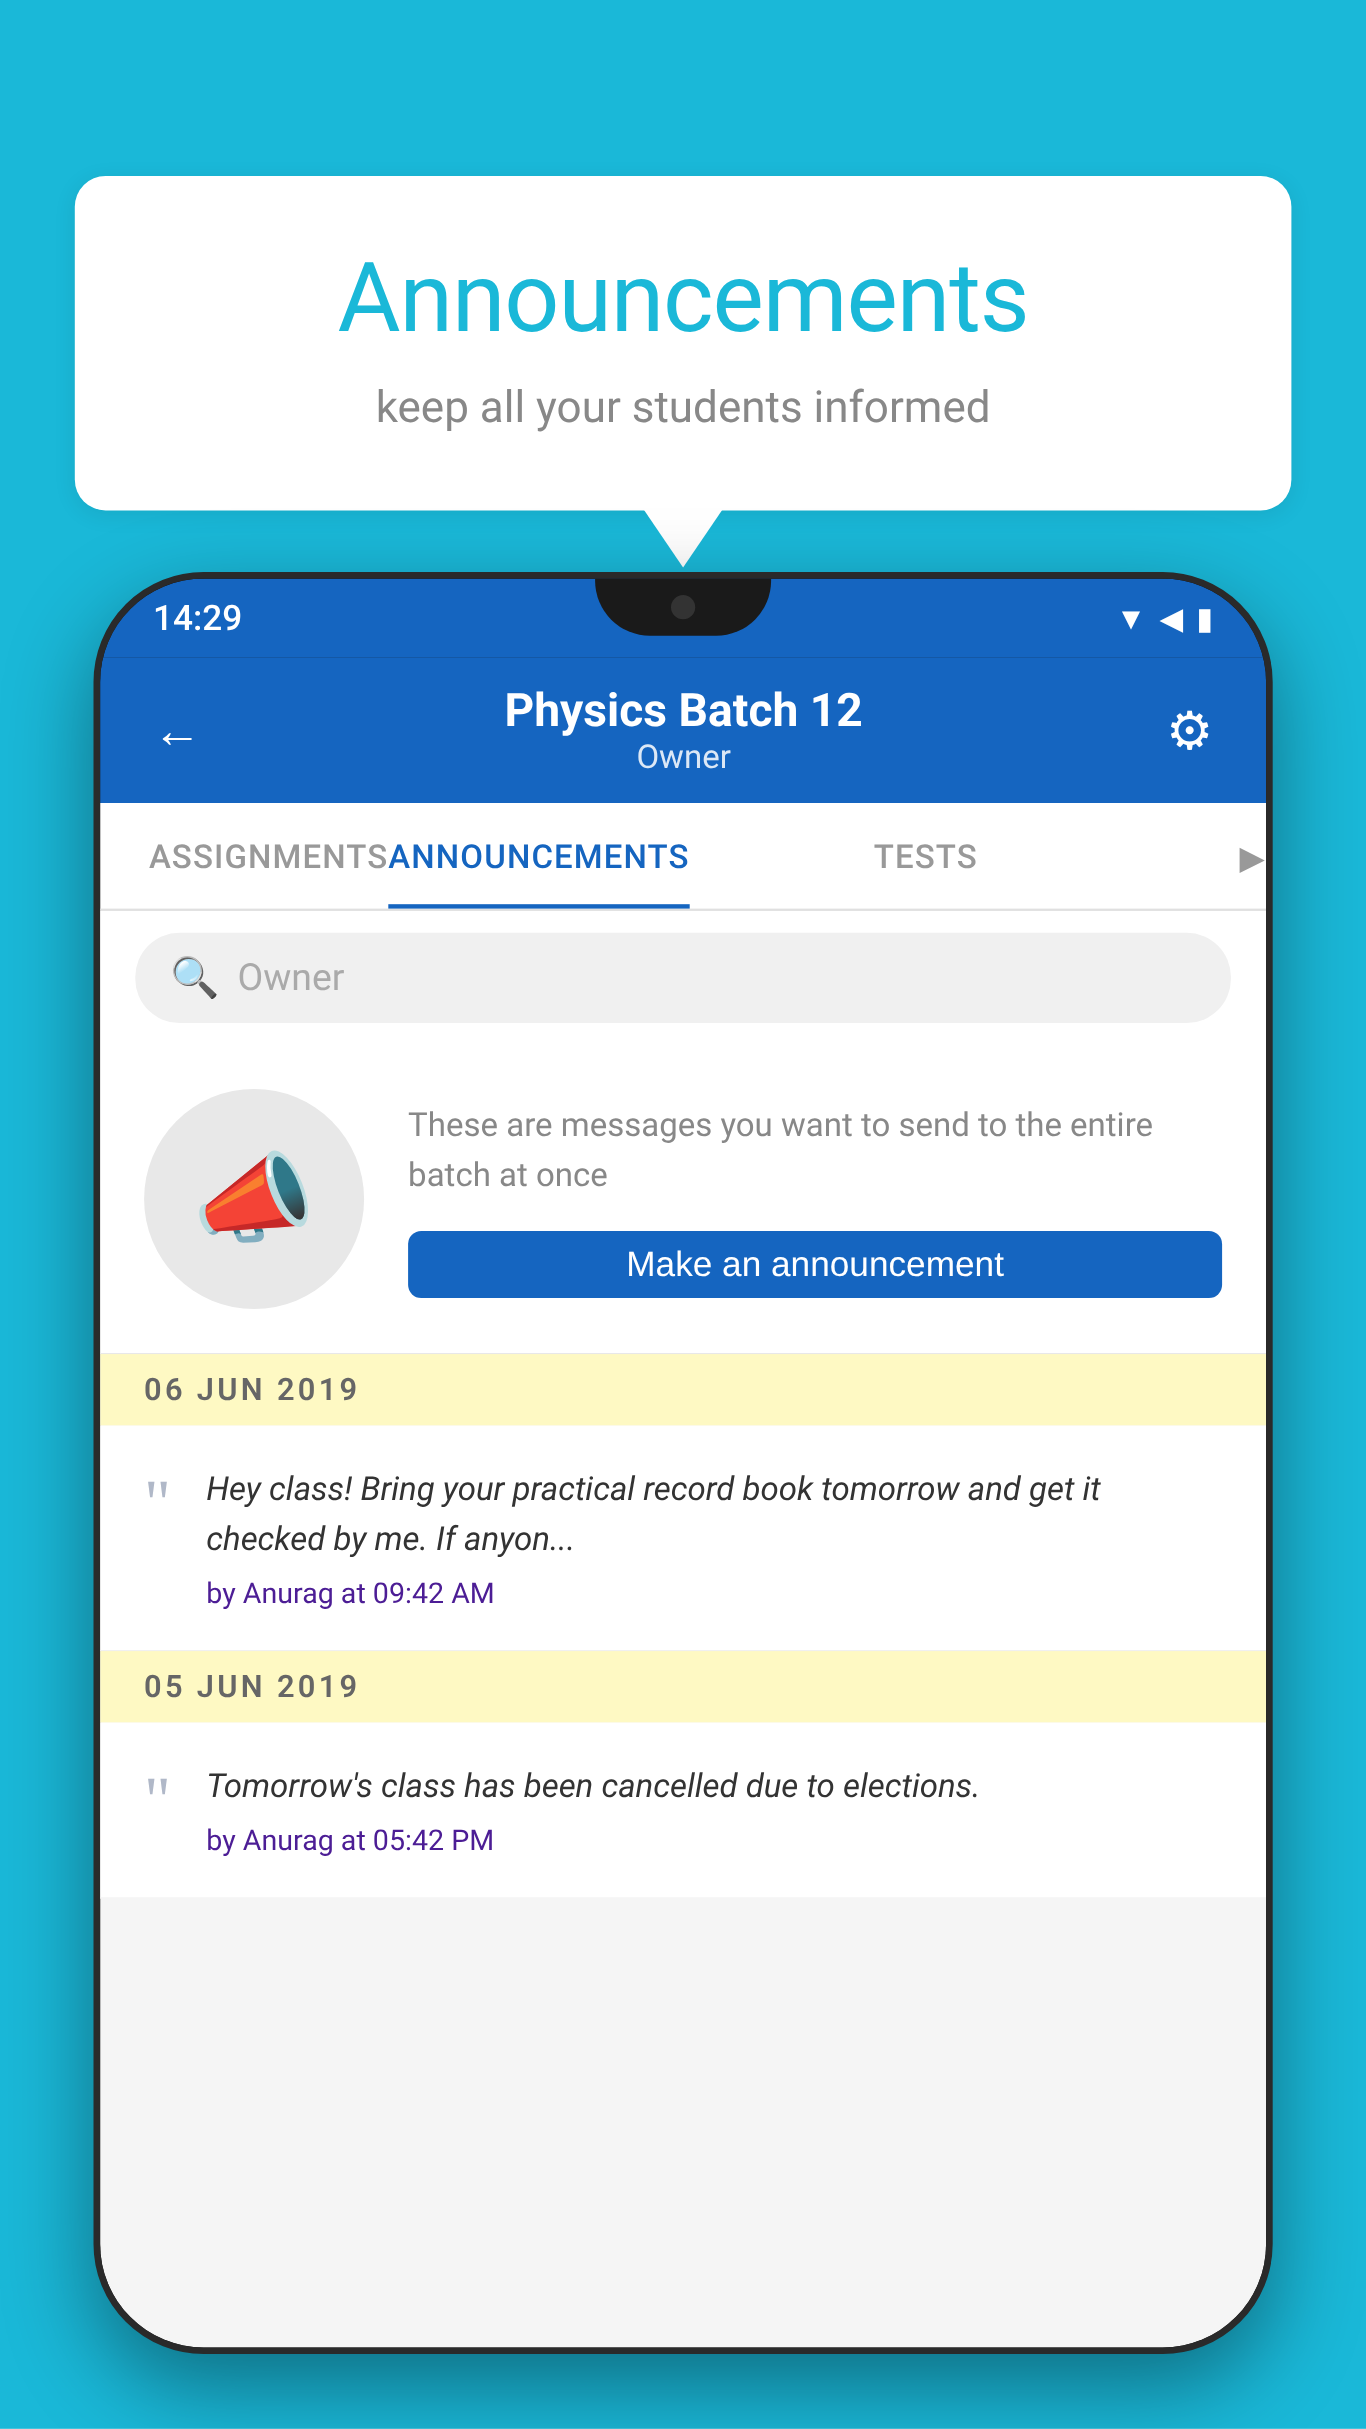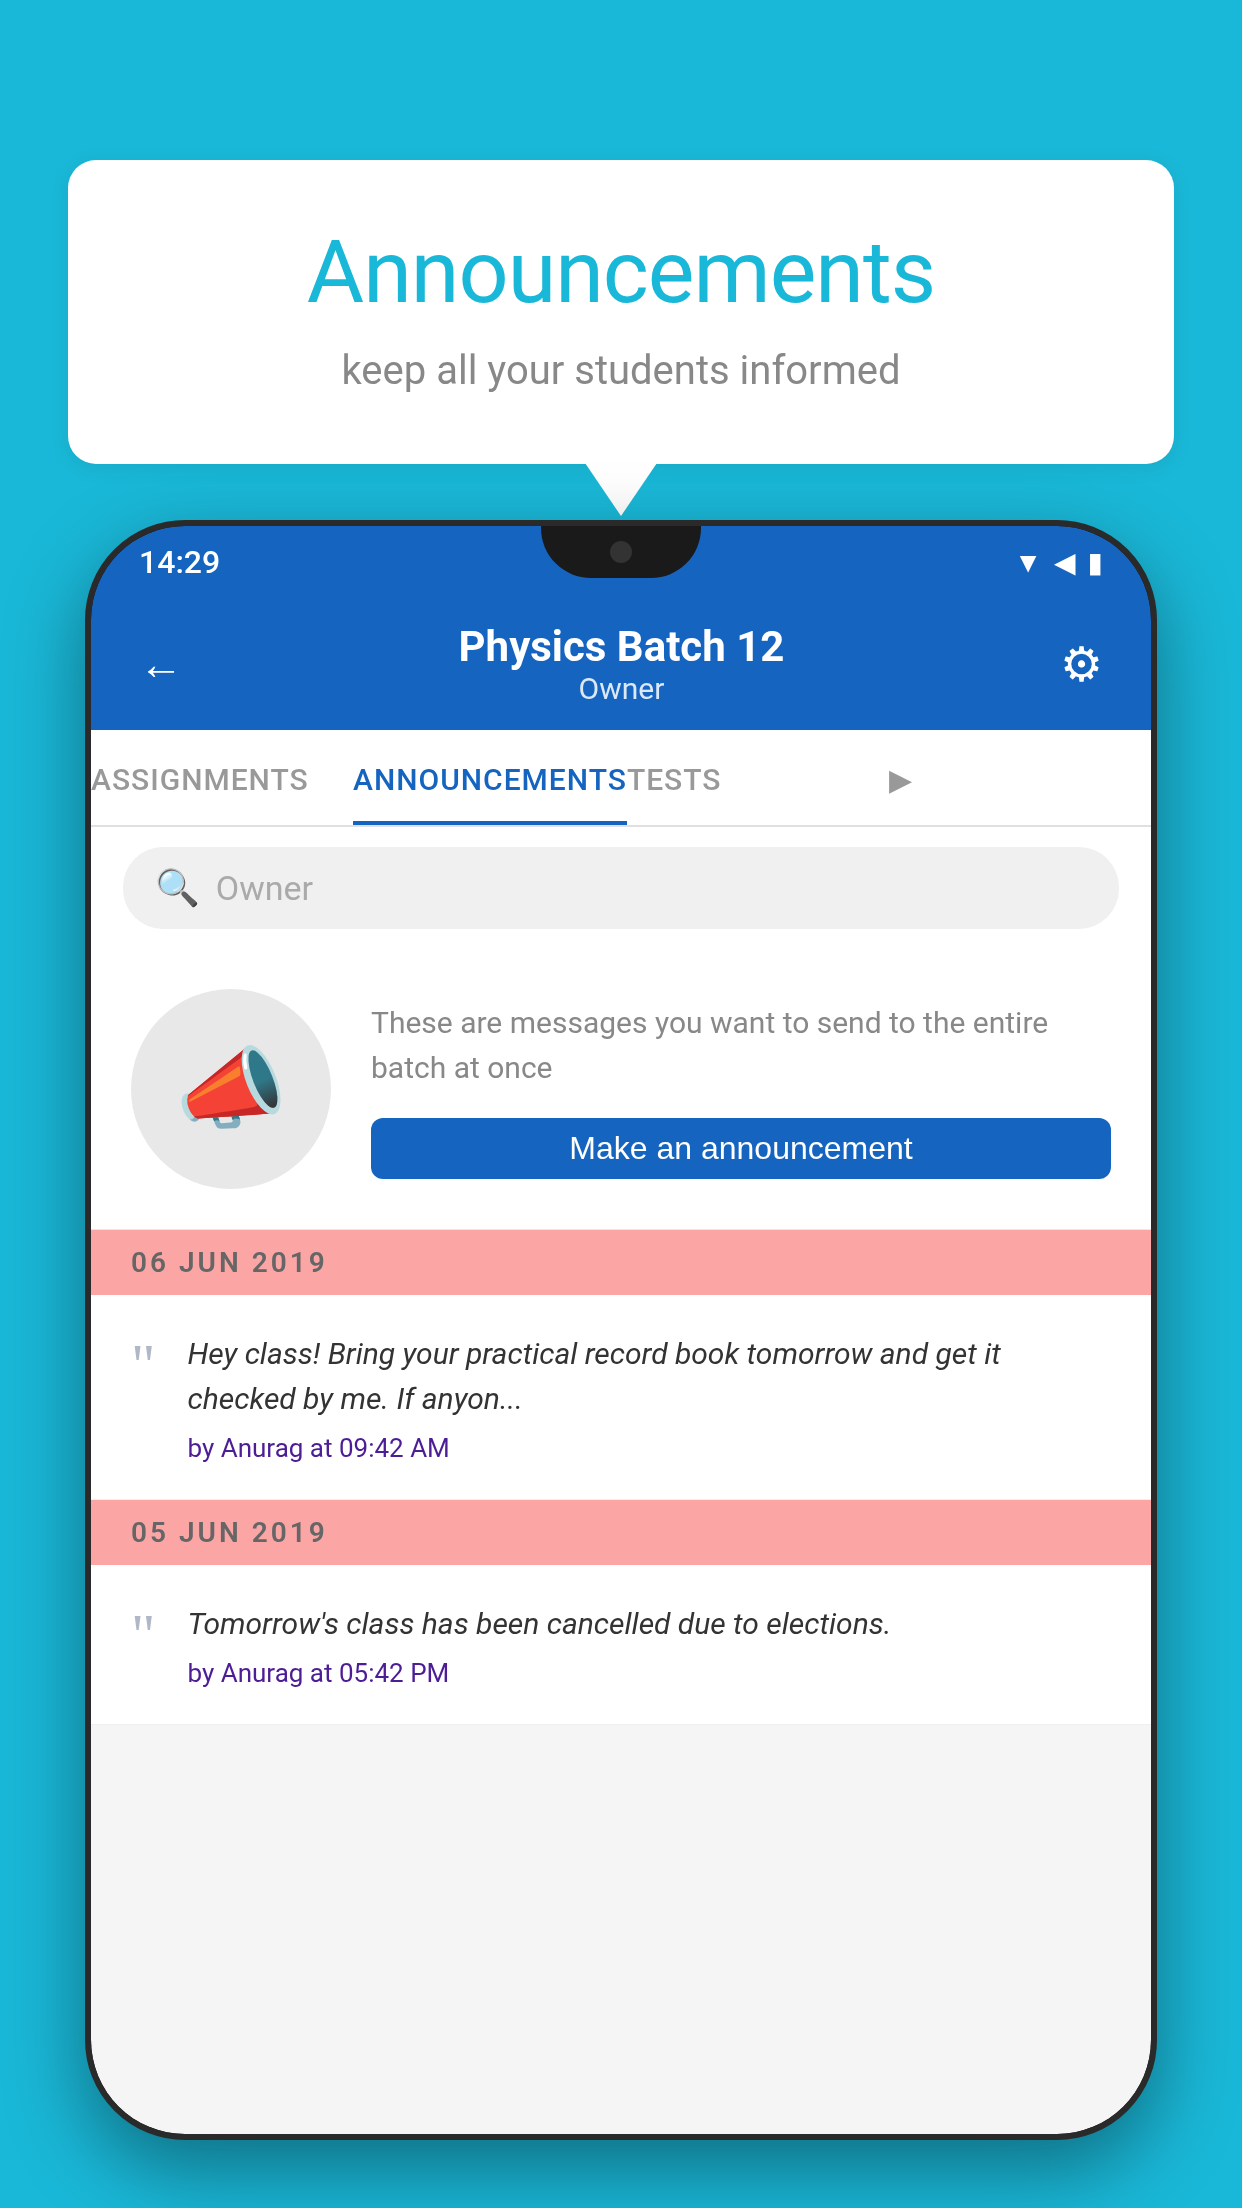--- a/index.html
+++ b/index.html
@@ -167,21 +167,21 @@
 
     
     .tabs-bar {
       background: white;
       display: flex;
       border-bottom: 2px solid #e0e0e0;
     }
 
     .tab-item {
       flex: 1;
-      text-align: left;
+      text-align: right;
       padding: 32px 0 28px;
       font-size: 30px;
       font-weight: 500;
       color: #999;
       letter-spacing: 1px;
       cursor: pointer;
       position: relative;
       text-transform: uppercase;
     }
 
@@ -275,21 +275,21 @@
       border-radius: 12px;
       padding: 12px 40px;
       font-size: 32px;
       font-weight: 500;
       cursor: pointer;
       width: 100%;
     }
 
     
     .date-separator {
-      background: #fca5a5;
+      background: #fef9c3;
       padding: 16px 40px;
       font-size: 28px;
       font-weight: 600;
       color: #666;
       letter-spacing: 3px;
     }
 
     
     .announcement-item {
       background: white;

